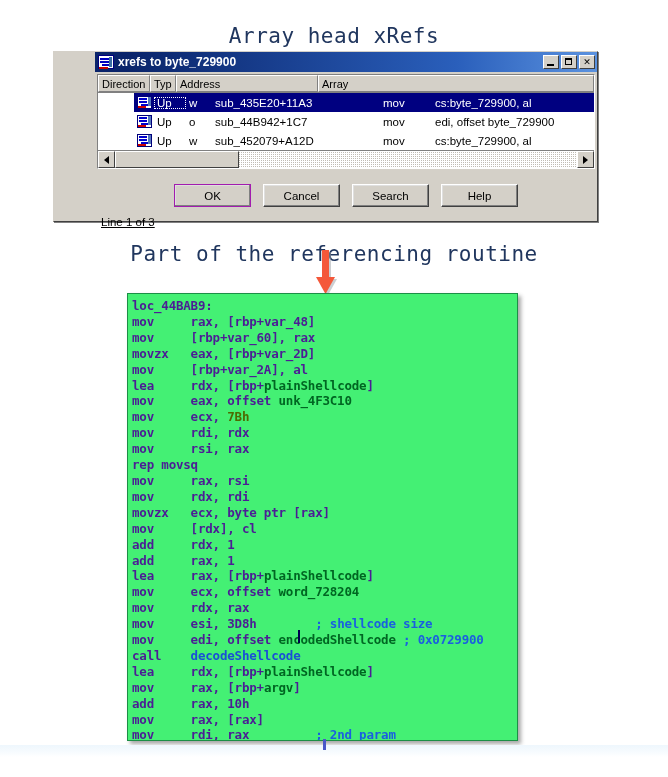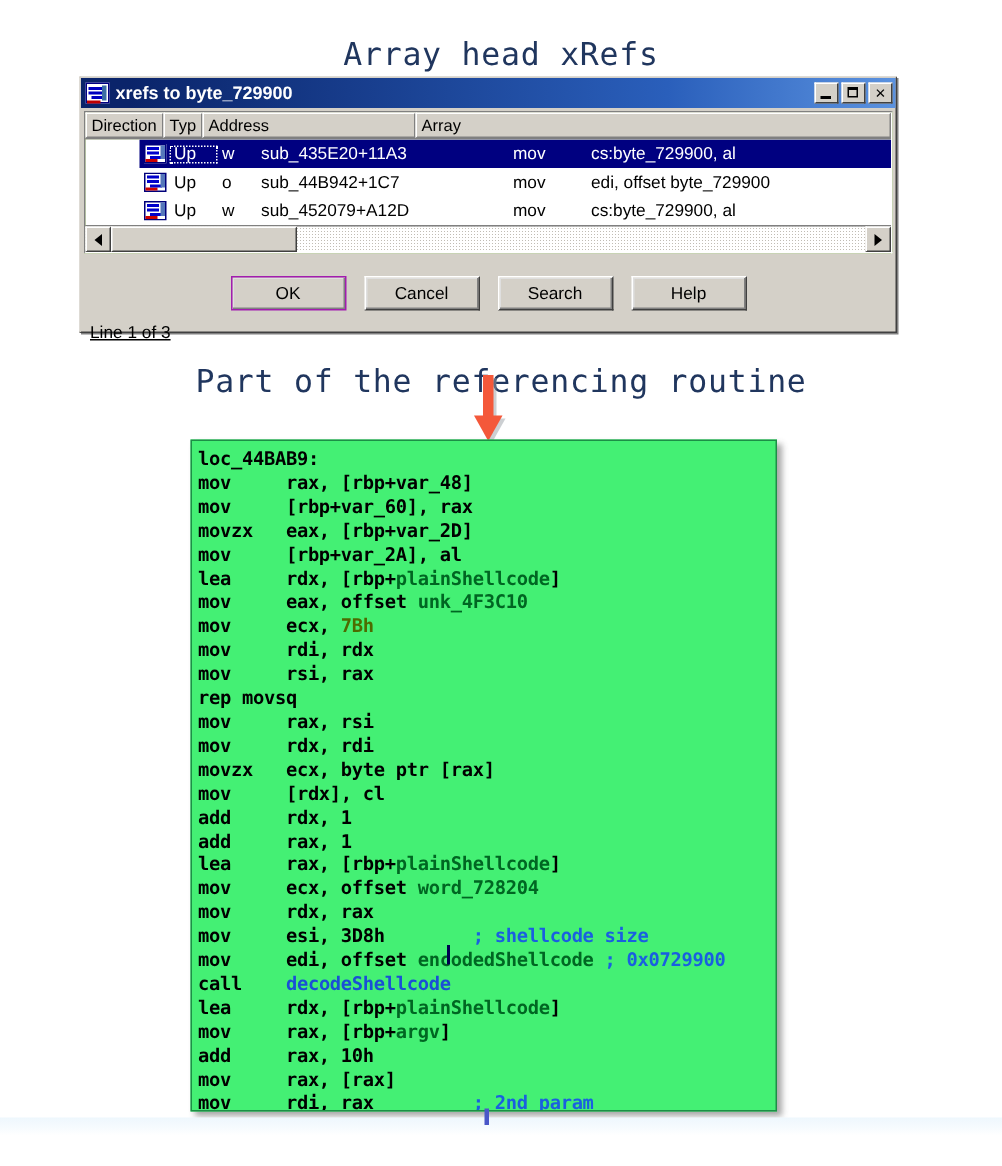--- a/index.html
+++ b/index.html
@@ -52,20 +52,21 @@
     left: 53px;
     top: 51px;
     width: 545px;
     height: 171px;
     background: #d4d0c8;
     border: 1px solid #d4d0c8;
     border-right-color: #404040;
     border-bottom-color: #404040;
     box-shadow: 1px 1px 0 #808080;
     box-sizing: border-box;
+    padding-left: 41px;
   }
   #titlebar {
     height: 20px;
     background: linear-gradient(to right, #0a246a 0%, #0a246a 6%, #2a5fbb 72%, #5b92df 100%);
     display: flex;
     align-items: center;
     padding: 0 2px 0 3px;
     box-sizing: border-box;
   }
   #titlebar .ttl {
@@ -126,21 +127,21 @@
     height: calc(100% - 20px);
     display: flex;
     flex-direction: column;
   }
 
   
   #list-ctrl {
     border: 1px solid #808080;
     border-right-color: #ffffff;
     border-bottom-color: #ffffff;
-    background: #4d7c0f;
+    background: #be185d;
     box-sizing: border-box;
     height: 95px;
     display: flex;
     flex-direction: column;
   }
   #hdr-row {
     display: flex;
     background: #d4d0c8;
     height: 17px;
     flex: 0 0 auto;
@@ -279,21 +280,21 @@
   #code {
     font-family: "DejaVu Sans Mono", "Liberation Mono", monospace;
     font-size: 12.5px;
     line-height: 15.9px;
     white-space: pre;
     color: #00008b;
     font-weight: bold;
     letter-spacing: -0.2px;
   }
   #code .ln { display: block; }
-  .c-def  { color: #000000; }
+  .c-def  { color: #4c1d95; }
   .c-name { color: #006622; }
   .c-num  { color: #4d6b00; }
   .c-fn   { color: #1a4fd6; }
   .c-cmt  { color: #1a5fe0; }
 
   #caret {
     position: absolute;
     left: 298px;
     top: 630px;
     width: 2px;

